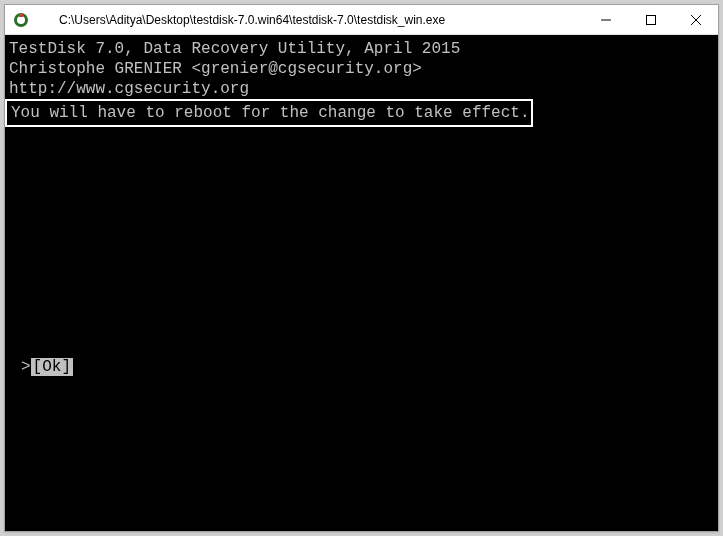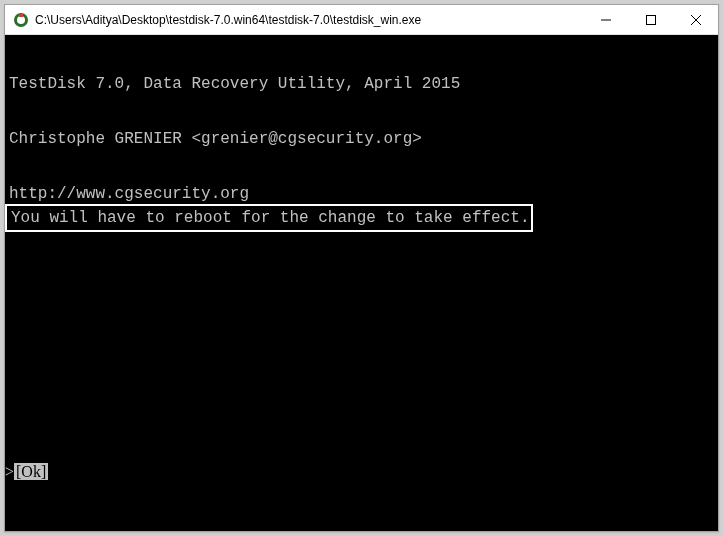--- a/index.html
+++ b/index.html
@@ -24,20 +24,21 @@
       flex-direction: column;
       box-shadow: 0 1px 2px rgba(0,0,0,0.1);
     }
     .titlebar {
       height: 30px;
       background: #ffffff;
       display: flex;
       align-items: center;
       border-bottom: 1px solid #e0e0e0;
       flex-shrink: 0;
+      gap: 24px;
     }
     .titlebar-icon {
       width: 16px;
       height: 16px;
       margin-left: 8px;
       margin-right: 6px;
       flex-shrink: 0;
     }
     .titlebar-title {
       flex: 1;
@@ -72,38 +73,36 @@
       font-family: Consolas, "Courier New", monospace;
       font-size: 16px;
       line-height: 20px;
       padding: 4px 0 0 0;
       overflow: hidden;
       position: relative;
     }
     .console-line {
       white-space: pre;
       padding: 0 4px;
-      margin-top: 35px;
     }
     .highlight-box {
       border: 2px solid #ffffff;
       display: inline-block;
       padding: 2px 2px 2px 0;
       margin-left: 0;
     }
     .highlight-text {
       color: #c0c0c0;
       white-space: pre;
       padding-left: 4px;
     }
     .ok-line {
       margin-top: 230px;
-      padding-left: 0;
+      padding-left: 16px;
       color: #c0c0c0;
-      font-family: Liberation Serif, serif;
     }
     .ok-highlight {
       background: #c0c0c0;
       color: #000000;
       padding: 0 2px;
     }
   </style>
 </head>
 <body>
 

